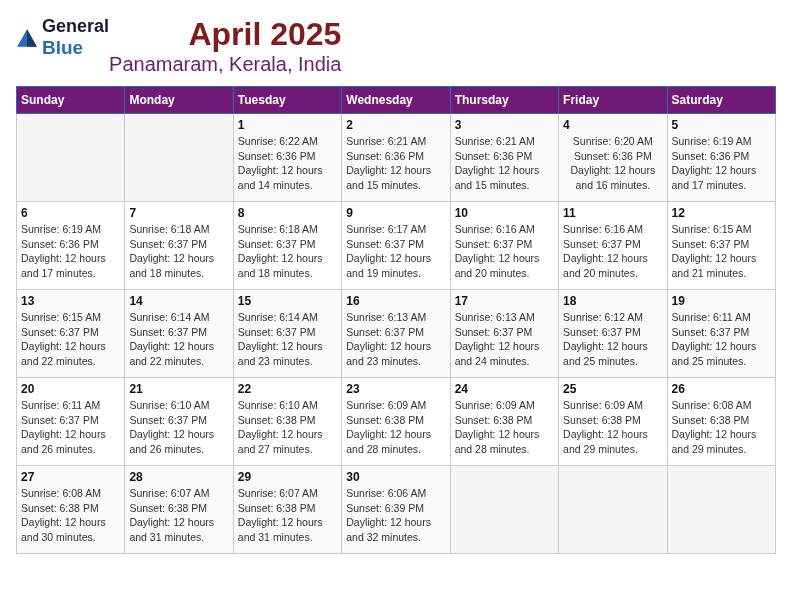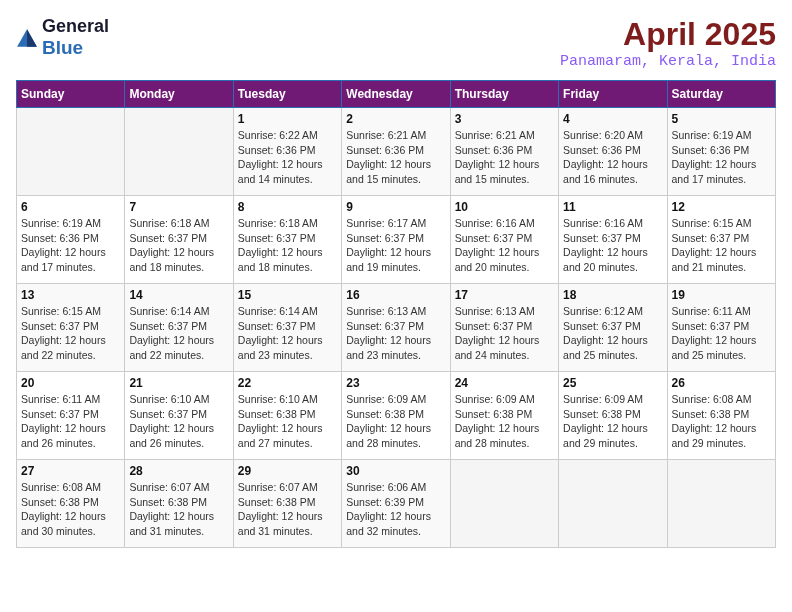--- a/index.html
+++ b/index.html
@@ -5,21 +5,20 @@
     * { box-sizing: border-box; margin: 0; padding: 0; }
     body {
       font-family: Arial, sans-serif;
       background: #fff;
       width: 792px;
       min-height: 612px;
       padding: 16px;
     }
     .header-area {
       display: flex;
-      justify-content: space-between;
       align-items: flex-start;
       margin-bottom: 10px;
     }
     .logo {
       display: flex;
       align-items: center;
       gap: 4px;
     }
     .logo-icon {
       width: 22px;
@@ -27,23 +26,22 @@
     }
     .title-area {
       text-align: right;
     }
     .month-title {
       font-size: 32px;
       font-weight: bold;
       color: #7f1d1d;
     }
     .location-title {
-      font-size: 15px;
-      color: #8b5cf6;
-      font-family: Liberation Mono, monospace;
+      font-size: 20px;
+      color: #701a75;
     }
     table {
       width: 100%;
       border-collapse: collapse;
       font-size: 11px;
     }
     thead tr th {
       background-color: #701a75;
       color: #fff;
       padding: 6px 4px;
@@ -128,21 +126,21 @@
 Daylight: 12 hours and 15 minutes.</div>
         </td>
         <td>
           <div class="day-num">3</div>
           <div class="day-info" style="white-space: pre-line;">Sunrise: 6:21 AM
 Sunset: 6:36 PM
 Daylight: 12 hours and 15 minutes.</div>
         </td>
         <td>
           <div class="day-num">4</div>
-          <div class="day-info" style="white-space: pre-line;">Sunrise: 6:20 AM
+          <div class="day-info" style="white-space: pre-line; text-align: center;">Sunrise: 6:20 AM
 Sunset: 6:36 PM
 Daylight: 12 hours and 16 minutes.</div>
         </td>
         <td>
           <div class="day-num">5</div>
           <div class="day-info" style="white-space: pre-line;">Sunrise: 6:19 AM
 Sunset: 6:36 PM
 Daylight: 12 hours and 17 minutes.</div>
         </td>
       </tr>

